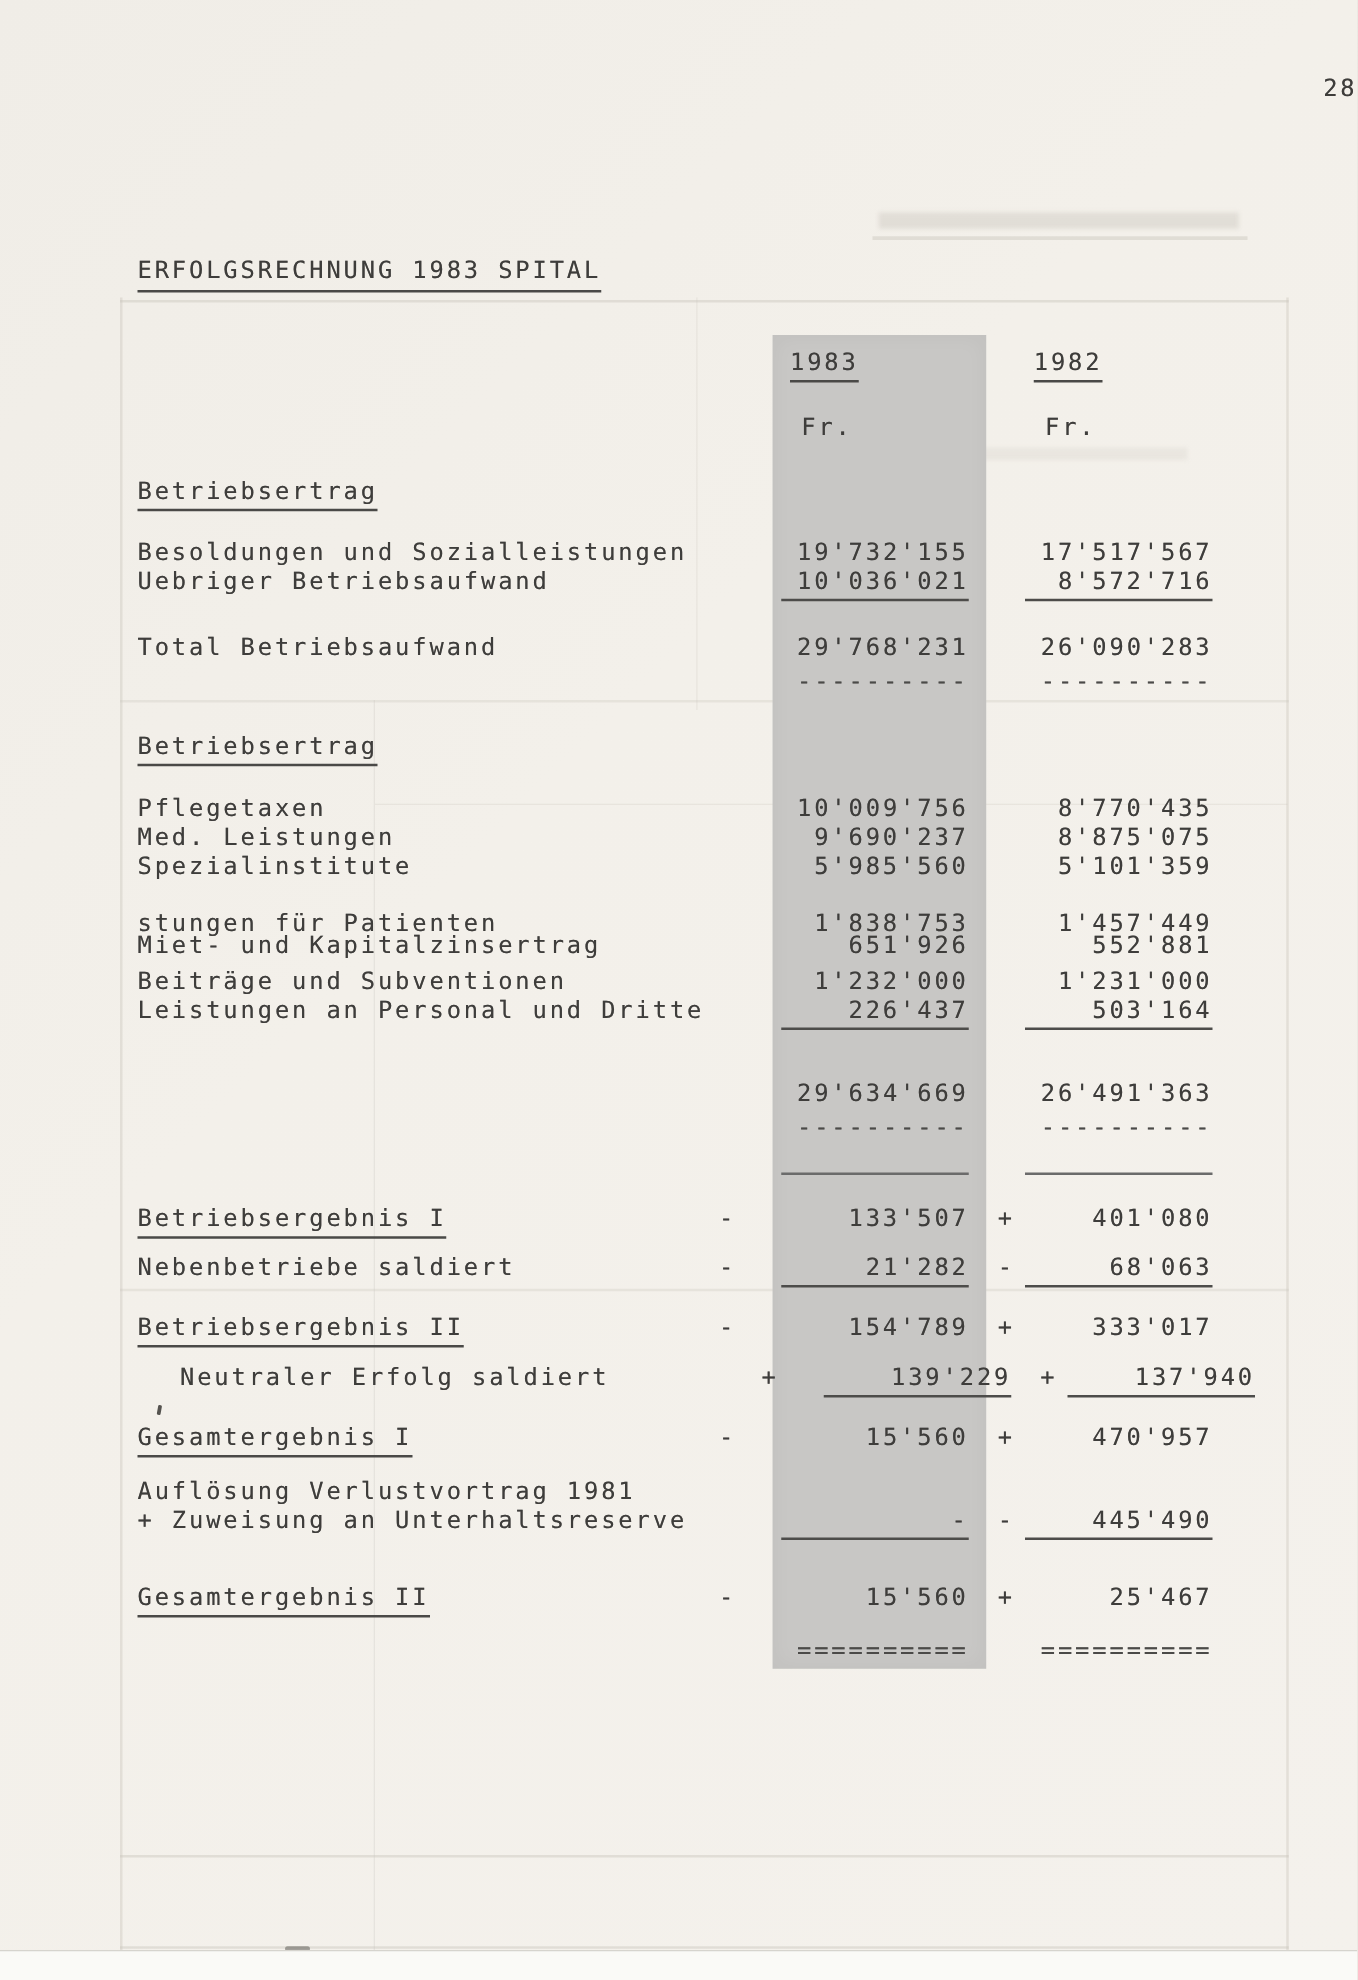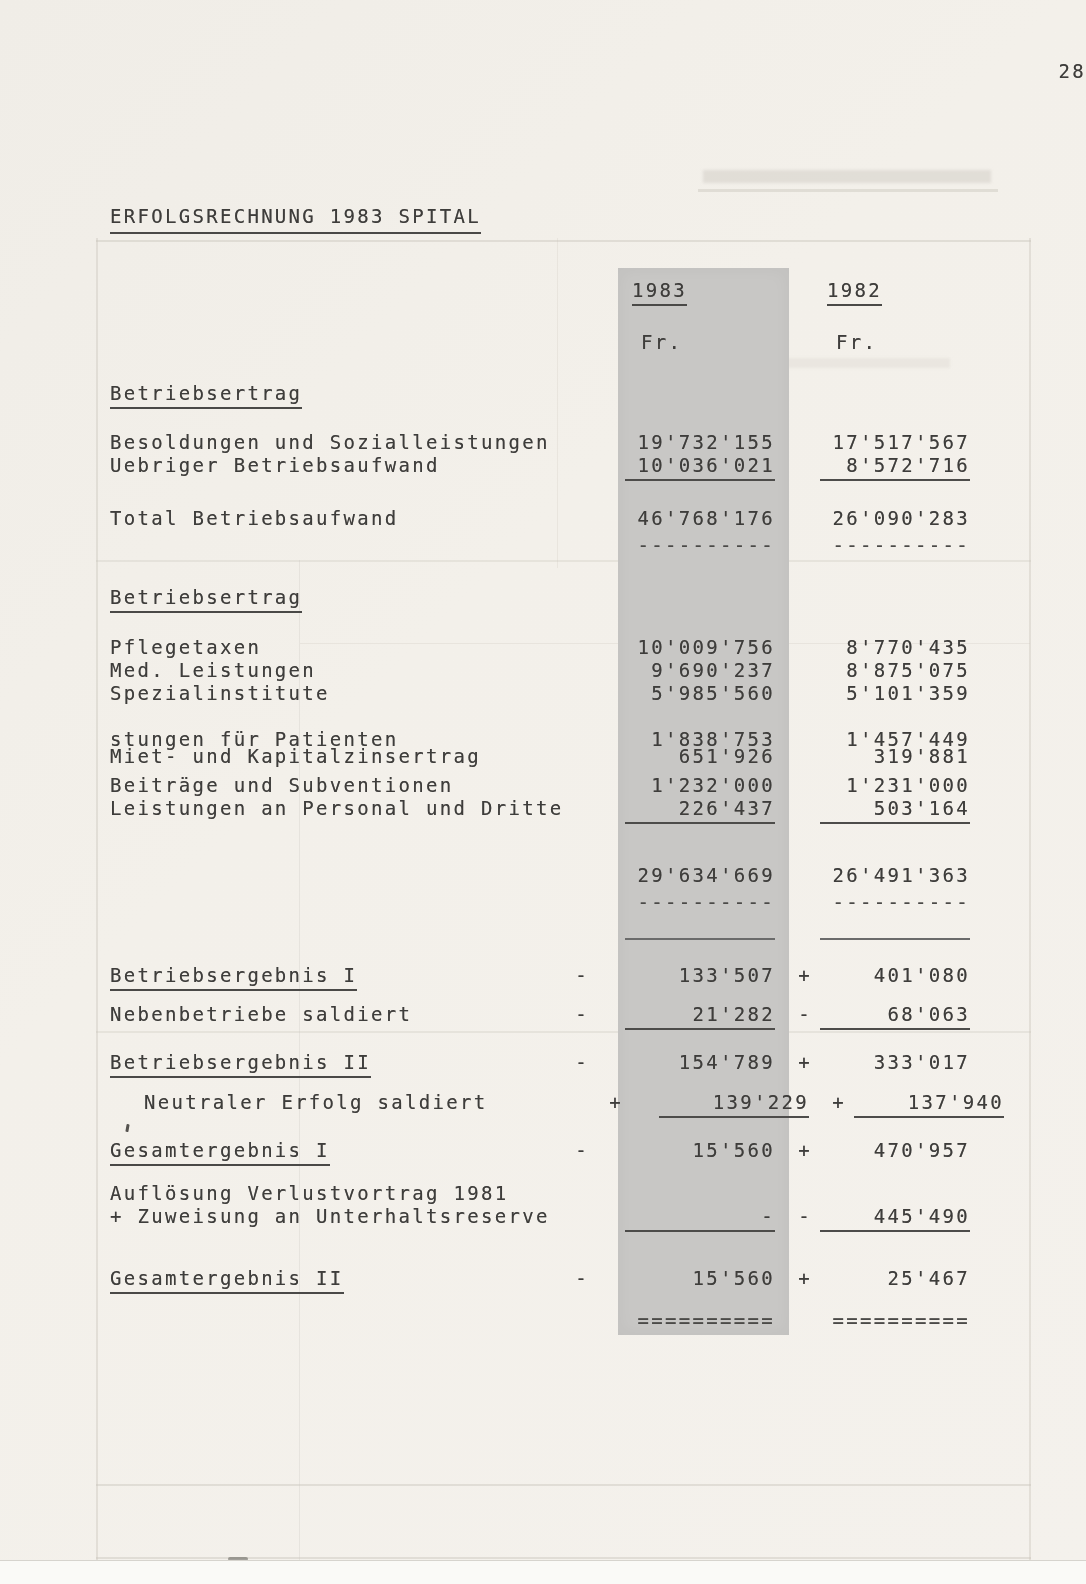--- a/index.html
+++ b/index.html
@@ -106,21 +106,21 @@
       <div class="row t-item u-vals" style="top: 454px;">
         <div class="cell cell-label"><span class="lbl">Uebriger Betriebsaufwand</span></div>
         <div class="cell cell-s83"></div>
         <div class="cell cell-v83"><span class="lbl">10'036'021</span></div>
         <div class="cell cell-s82"></div>
         <div class="cell cell-v82"><span class="lbl">8'572'716</span></div>
       </div>
       <div class="row t-item" style="top: 507px;">
         <div class="cell cell-label"><span class="lbl">Total Betriebsaufwand</span></div>
         <div class="cell cell-s83"></div>
-        <div class="cell cell-v83"><span class="lbl">46'768'176</span></div>
+        <div class="cell cell-v83"><span class="lbl">29'768'231</span></div>
         <div class="cell cell-s82"></div>
         <div class="cell cell-v82"><span class="lbl">26'090'283</span></div>
       </div>
       <div class="row t-rule s-dashed" style="top: 534px;">
         <div class="cell cell-label"></div>
         <div class="cell cell-s83"></div>
         <div class="cell cell-v83"><span class="lbl">----------</span></div>
         <div class="cell cell-s82"></div>
         <div class="cell cell-v82"><span class="lbl">----------</span></div>
       </div>
@@ -157,21 +157,21 @@
         <div class="cell cell-s83"></div>
         <div class="cell cell-v83"><span class="lbl">1'838'753</span></div>
         <div class="cell cell-s82"></div>
         <div class="cell cell-v82"><span class="lbl">1'457'449</span></div>
       </div>
       <div class="row t-item" style="top: 745px;">
         <div class="cell cell-label"><span class="lbl">Miet- und Kapitalzinsertrag</span></div>
         <div class="cell cell-s83"></div>
         <div class="cell cell-v83"><span class="lbl">651'926</span></div>
         <div class="cell cell-s82"></div>
-        <div class="cell cell-v82"><span class="lbl">319'881</span></div>
+        <div class="cell cell-v82"><span class="lbl">552'881</span></div>
       </div>
       <div class="row t-item" style="top: 774px;">
         <div class="cell cell-label"><span class="lbl">Beiträge und Subventionen</span></div>
         <div class="cell cell-s83"></div>
         <div class="cell cell-v83"><span class="lbl">1'232'000</span></div>
         <div class="cell cell-s82"></div>
         <div class="cell cell-v82"><span class="lbl">1'231'000</span></div>
       </div>
       <div class="row t-item u-vals" style="top: 797px;">
         <div class="cell cell-label"><span class="lbl">Leistungen an Personal und Dritte</span></div>

